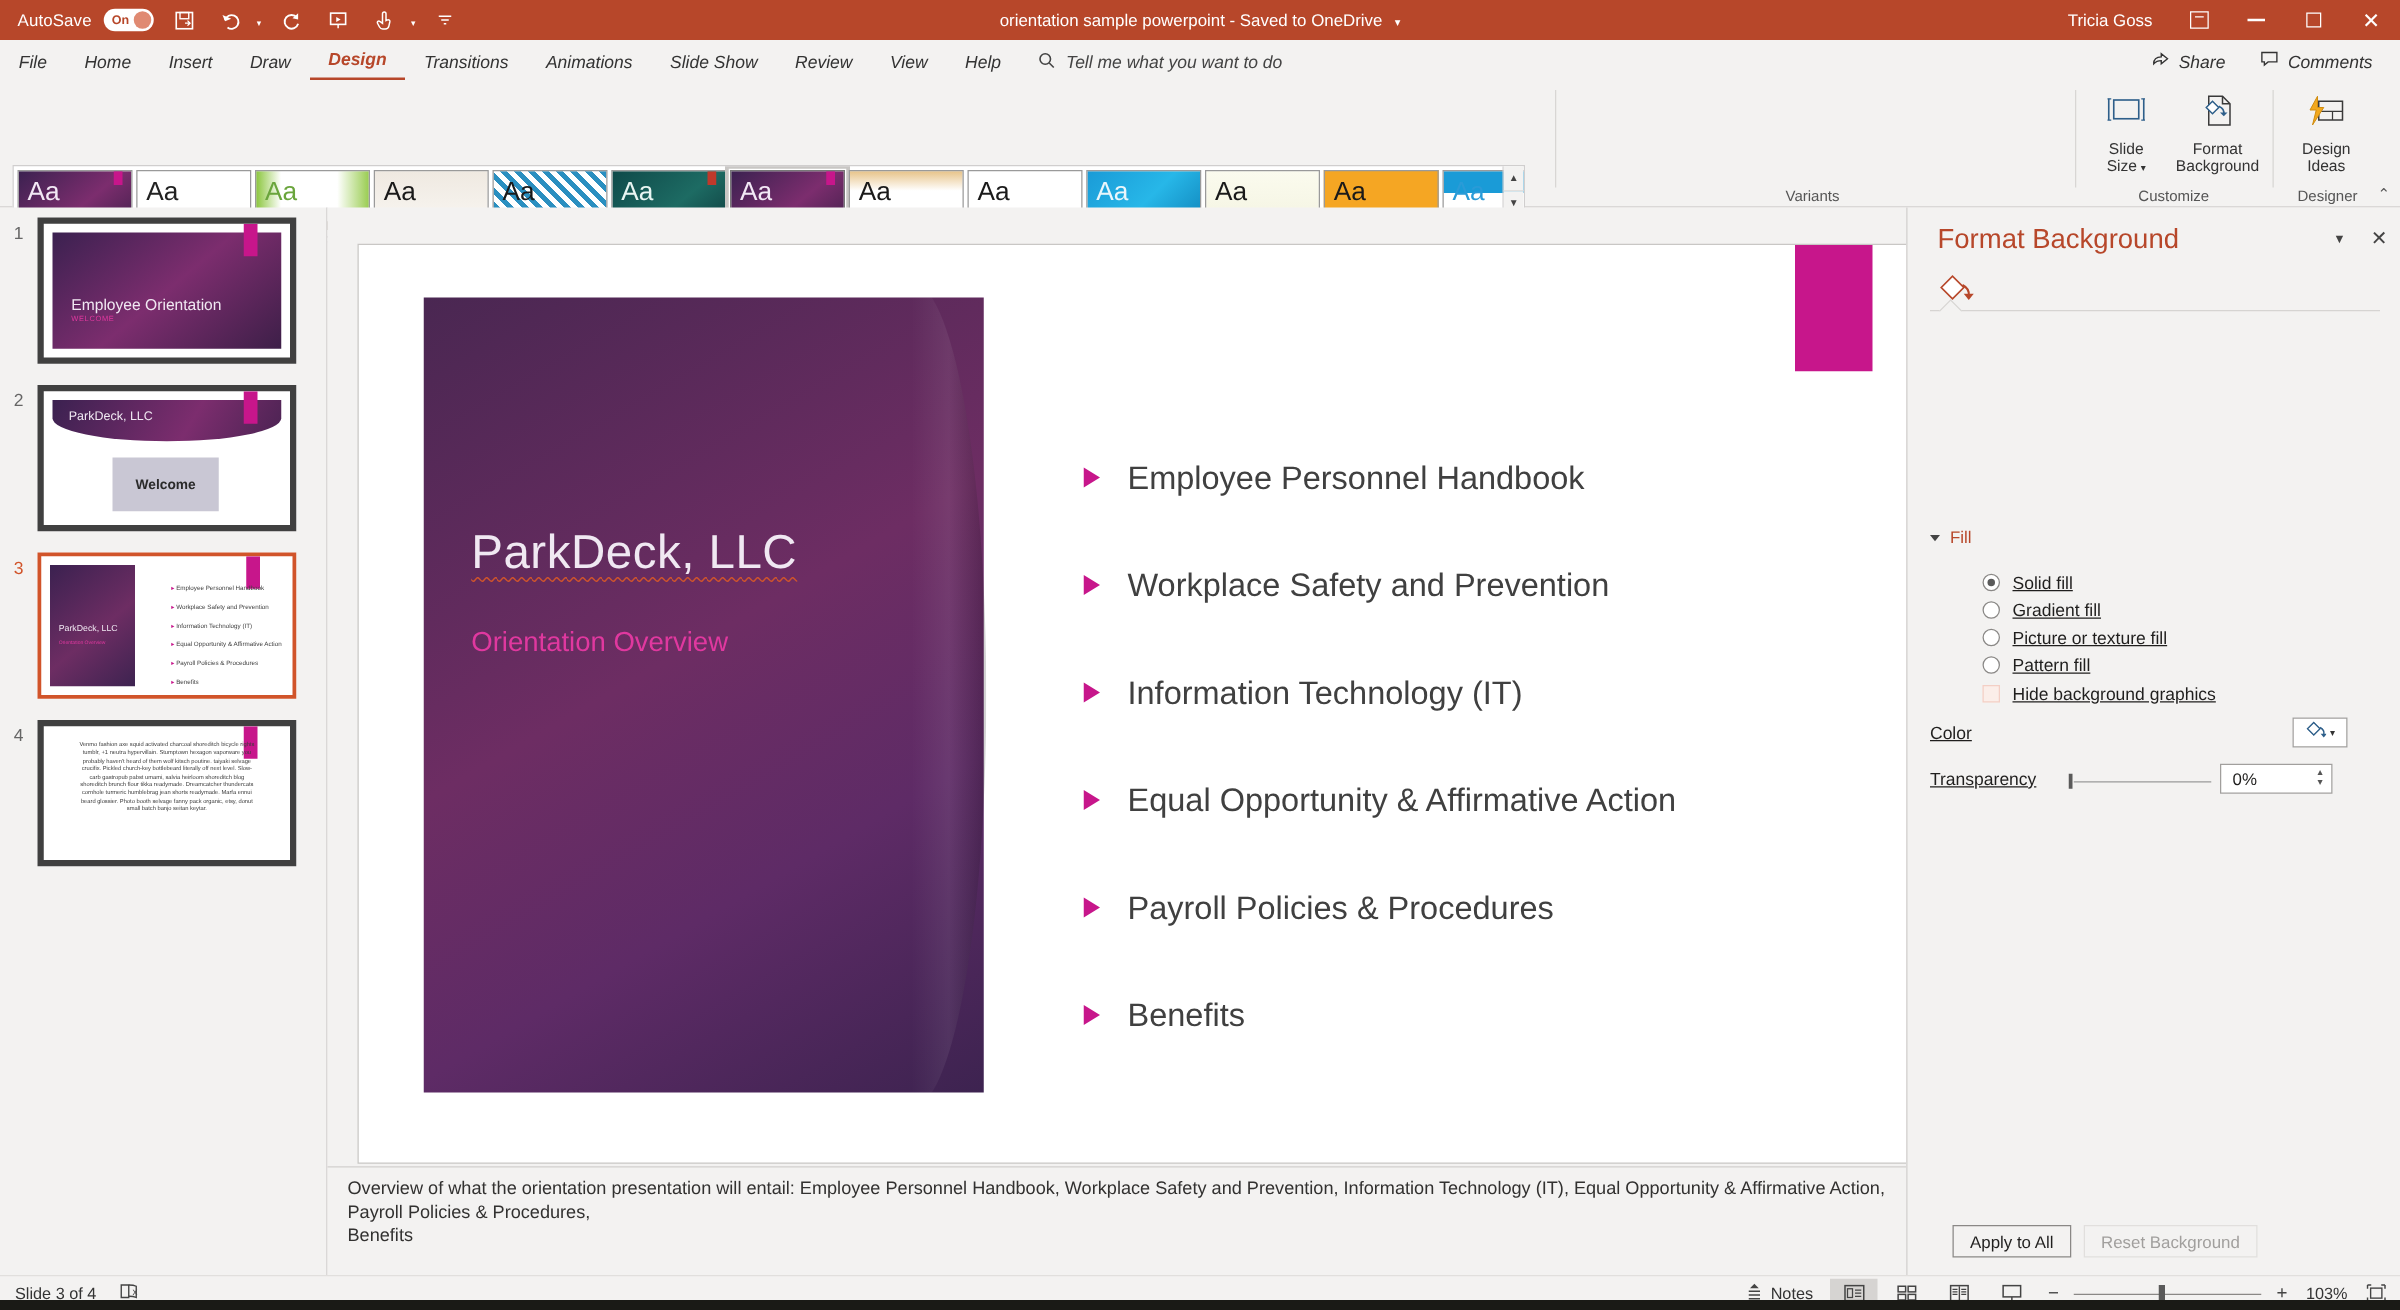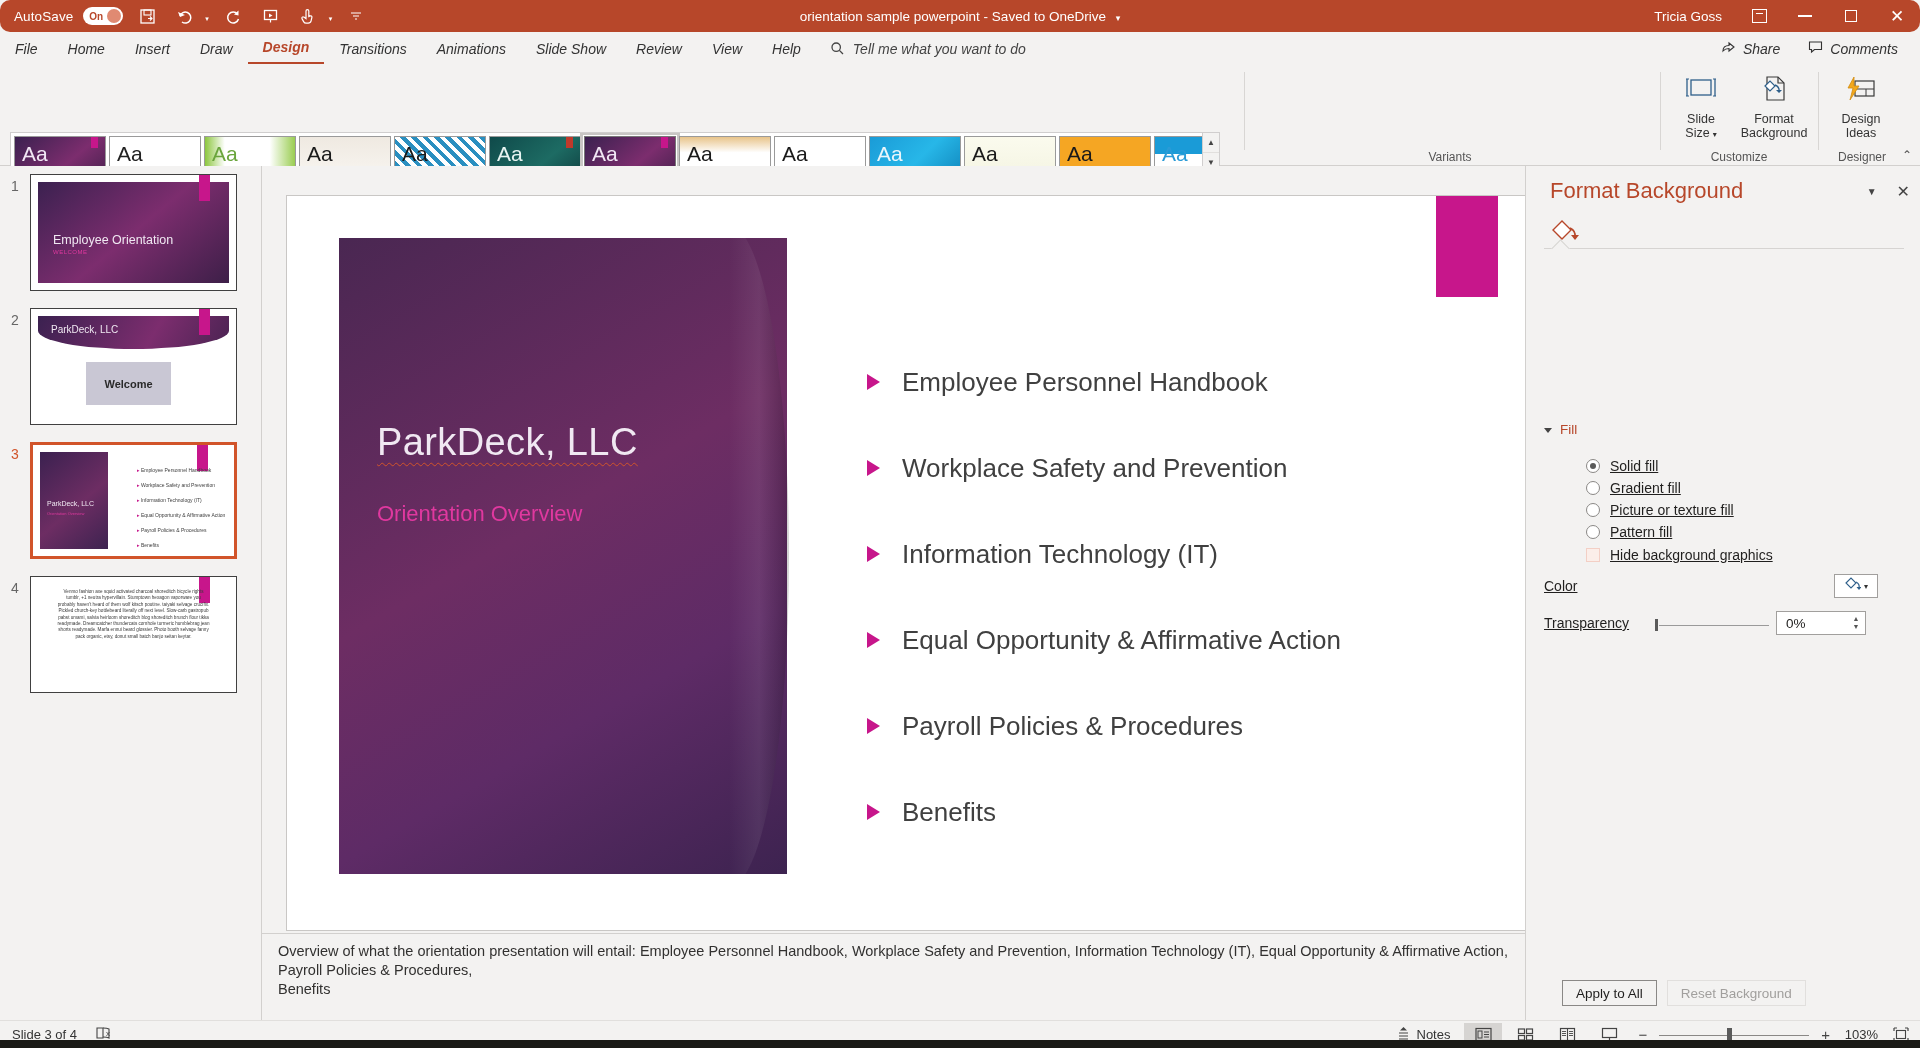--- a/index.html
+++ b/index.html
@@ -9,21 +9,21 @@
     font-family: "Liberation Sans", sans-serif;
     background: #f3f2f1;
     -webkit-font-smoothing: antialiased;
   }
   body { position: relative; }
 
   
   #titlebar {
     position: absolute; left: 0; top: 0; width: 1920px; height: 32px;
     background: #b7472a; color: #fff;
-    display: flex; align-items: center; border-radius: 10px;
+    display: flex; align-items: center;
   }
   #titlebar .tb-left { display: flex; align-items: center; padding-left: 14px; gap: 10px; }
   .autosave-label { font-size: 13.5px; letter-spacing: .1px; }
   .autosave-toggle {
     width: 40px; height: 18px; border-radius: 9px; background: #fff;
     position: relative; display: inline-flex; align-items: center;
   }
   .autosave-toggle .on-text { font-size: 10px; color: #b7472a; font-weight: bold; margin-left: 6px; }
   .autosave-toggle .knob {
     position: absolute; right: 2px; top: 2px; width: 14px; height: 14px;
@@ -139,21 +139,21 @@
   
   #thumbpanel {
     position: absolute; left: 0; top: 166px; width: 262px; bottom: 28px;
     background: #f3f2f1; border-right: 1px solid #d2d0ce; overflow: hidden;
   }
   .thumb-row { position: absolute; left: 0; width: 262px; display: flex; }
   .thumb-num {
     width: 30px; text-align: center; font-size: 14px; color: #666; padding-top: 4px;
   }
   .thumb-card {
-    width: 207px; background: #fff; border: 1px solid #404040; position: relative; overflow: hidden;
+    width: 207px; background: #fff; border: 5px solid #404040; position: relative; overflow: hidden;
   }
   .thumb-card.active { border: 3px solid #d1542a; }
   .mini-tag { position: absolute; width: 11px; height: 26px; background: #c7168b; right: 26px; top: 0; }
 
   
   #slidearea {
     position: absolute; left: 262px; top: 166px; right: 395px; bottom: 115px;
     background: #f3f2f1; overflow: hidden;
   }
   #slide {

